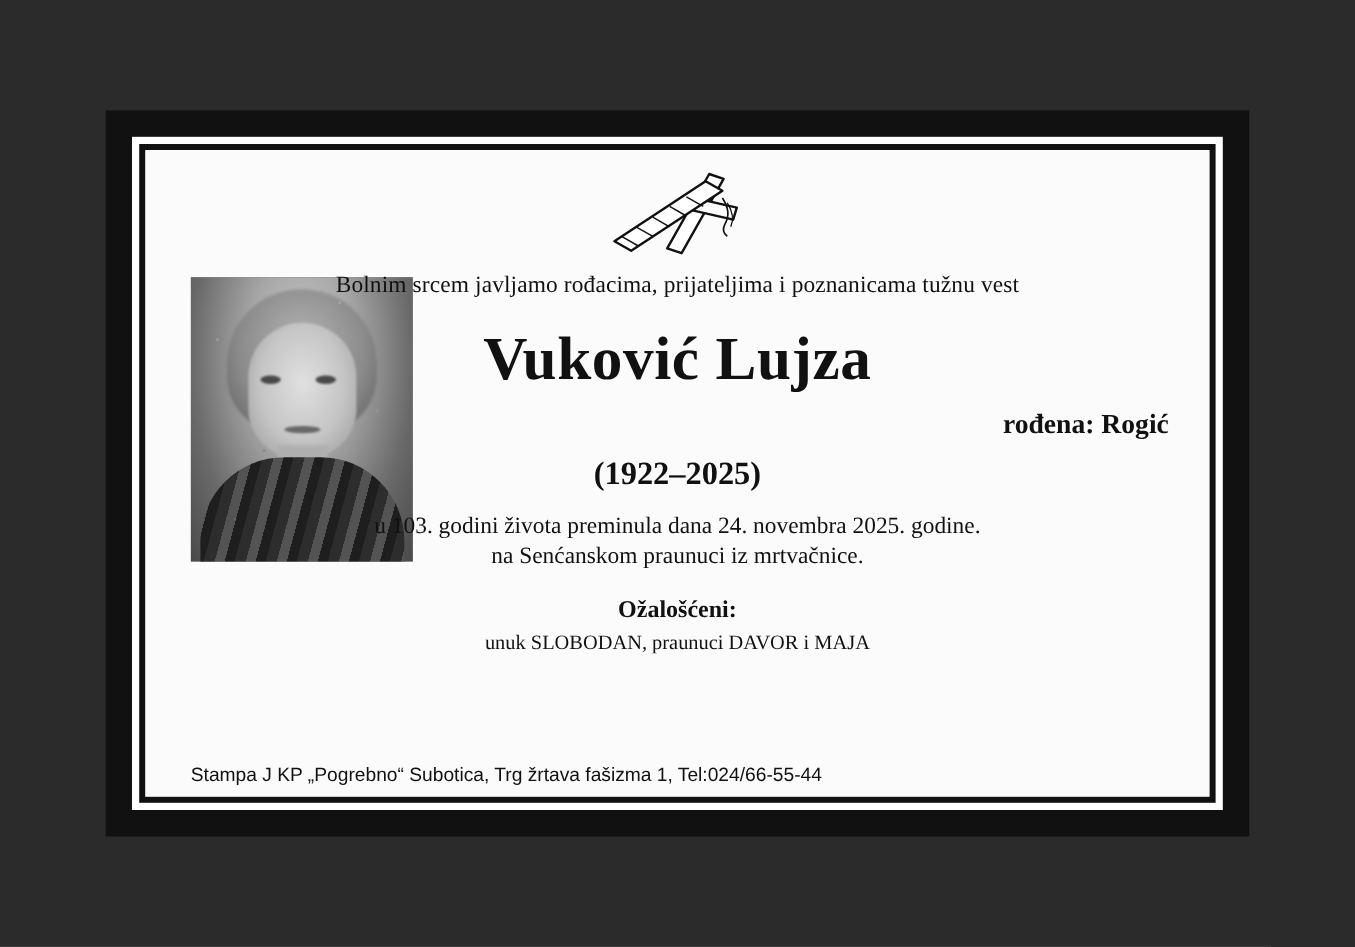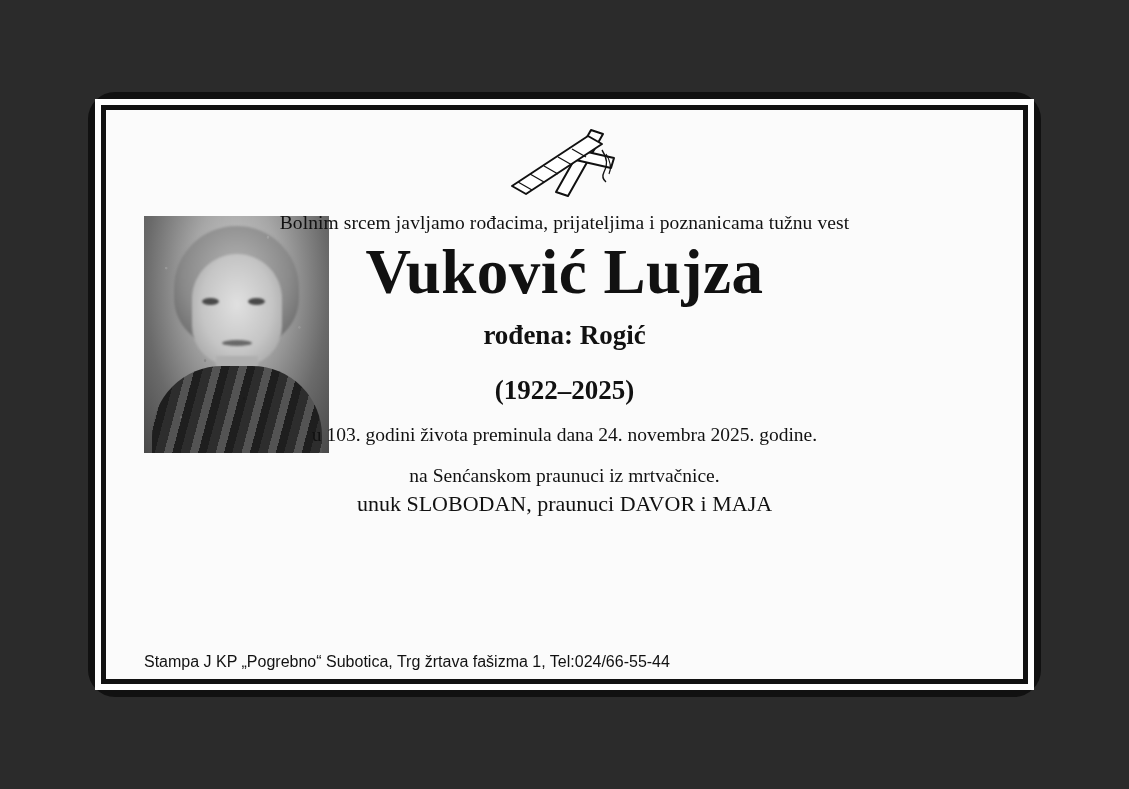--- a/index.html
+++ b/index.html
@@ -23,22 +23,21 @@
 
   
   #notice-frame {
     position: absolute;
     left: 88px;
     top: 92px;
     width: 953px;
     height: 605px;
     background: #111111;
     box-sizing: border-box;
-    padding: 7px;
-    border-radius: 27px;
+    padding: 22px;
   }
   #notice-frame-inner {
     width: 100%;
     height: 100%;
     background: #ffffff;
     box-sizing: border-box;
     padding: 6px;
   }
   #notice-frame-inner2 {
     width: 100%;
@@ -171,55 +170,57 @@
     padding: 0 34px;
     text-align: center;
     color: #111111;
   }
   .intro-line {
     font-size: 19.5px;
     line-height: 25px;
     letter-spacing: .1px;
   }
   #deceased-name {
-    font-size: 63px;
+    font-size: 51px;
     font-weight: bold;
     line-height: 1.18;
+    margin-top: 20px;
     letter-spacing: .5px;
   }
   #maiden-name {
-    font-size: 27px;
+    font-size: 23px;
     font-weight: bold;
     margin-top: 11px;
+    text-align: right;
   }
   #life-years {
     font-size: 27px;
     font-weight: bold;
-    margin-top: 24px;
+    margin-top: 12px;
   }
   .detail-line {
     font-size: 19.5px;
     line-height: 25px;
-    margin-top: 16px;
+    margin-top: 0;
   }
   #detail-block {
     margin-top: 16px;
   }
   #rest-in-peace {
     font-size: 24px;
     font-weight: bold;
     margin-top: 18px;
   }
   #mourners-title {
     font-size: 20px;
     font-weight: bold;
     margin-top: 21px;
   }
   .mourner-line {
-    font-size: 22px;
+    font-size: 17px;
     line-height: 25px;
   }
   #mourners-list {
     margin-top: 3px;
   }
 
   
   #printer-credit {
     position: absolute;
     left: 38px;
@@ -279,20 +280,21 @@
             <div id="deceased-name">Vuković Lujza</div>
             <div id="maiden-name">rođena: Rogić</div>
             <div id="life-years">(1922–2025)</div>
 
             <div id="detail-block">
               <div class="detail-line">u 103. godini života preminula dana 24. novembra 2025. godine.</div>
               <div class="detail-line">na Senćanskom praunuci iz mrtvačnice.</div>
             </div>
 
 
+            <div id="mourners-title">Ožalošćeni:</div>
             <div id="mourners-list">
               <div class="mourner-line">unuk SLOBODAN, praunuci DAVOR i MAJA</div>
             </div>
           </div>
 
           <div id="printer-credit">Stampa J KP „Pogrebno“ Subotica, Trg žrtava fašizma 1, Tel:024/66-55-44</div>
 
         </div>
       </div>
     </div>

